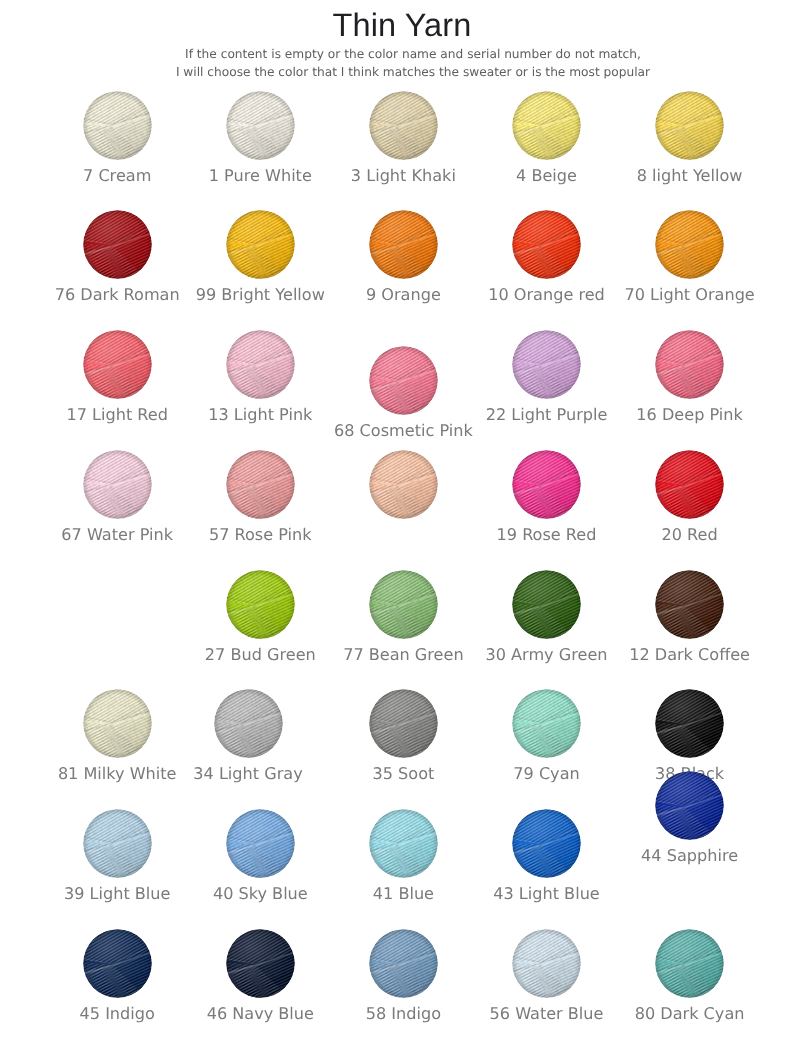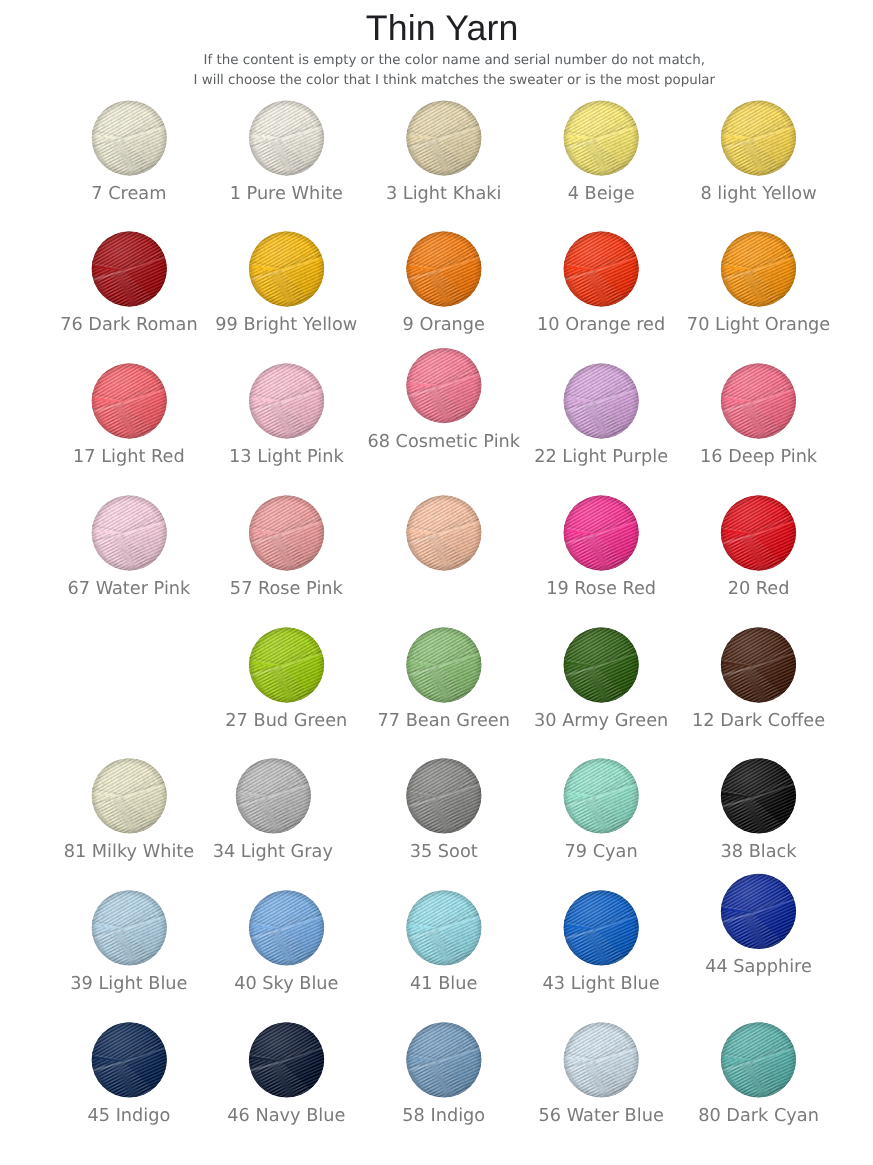--- a/index.html
+++ b/index.html
@@ -454,21 +454,21 @@
         <div class="ballwrap" style="--yarn-color: #ffbfd2; --yarn-tex: 0.523;">
           <svg class="ball" viewBox="0 0 69 69" width="69" height="69">
             <g clip-path="url(#rBall)">
               <circle class="base" cx="34.5" cy="34.5" r="34.5"></circle>
               <use href="#yarnArt"></use>
             </g>
           </svg>
         </div>
         <div class="cap">13 Light Pink</div>
       </div>
-<div class="cell" style="left:332.4px;top:316px">
+<div class="cell" style="left:332.4px;top:346px">
         <div class="ballwrap" style="--yarn-color: #ff7793; --yarn-tex: 1.000;">
           <svg class="ball" viewBox="0 0 69 69" width="69" height="69">
             <g clip-path="url(#rBall)">
               <circle class="base" cx="34.5" cy="34.5" r="34.5"></circle>
               <use href="#yarnArt"></use>
             </g>
           </svg>
         </div>
         <div class="cap">68 Cosmetic Pink</div>
       </div>
@@ -684,21 +684,21 @@
         <div class="ballwrap" style="--yarn-color: #005bcc; --yarn-tex: 0.940;">
           <svg class="ball" viewBox="0 0 69 69" width="69" height="69">
             <g clip-path="url(#rBall)">
               <circle class="base" cx="34.5" cy="34.5" r="34.5"></circle>
               <use href="#yarnArt"></use>
             </g>
           </svg>
         </div>
         <div class="cap">43 Light Blue</div>
       </div>
-<div class="cell" style="left:618.6px;top:794px">
+<div class="cell" style="left:618.6px;top:771px">
         <div class="ballwrap" style="--yarn-color: #001d9a; --yarn-tex: 0.424;">
           <svg class="ball" viewBox="0 0 69 69" width="69" height="69">
             <g clip-path="url(#rBall)">
               <circle class="base" cx="34.5" cy="34.5" r="34.5"></circle>
               <use href="#yarnArt"></use>
             </g>
           </svg>
         </div>
         <div class="cap">44 Sapphire</div>
       </div>

